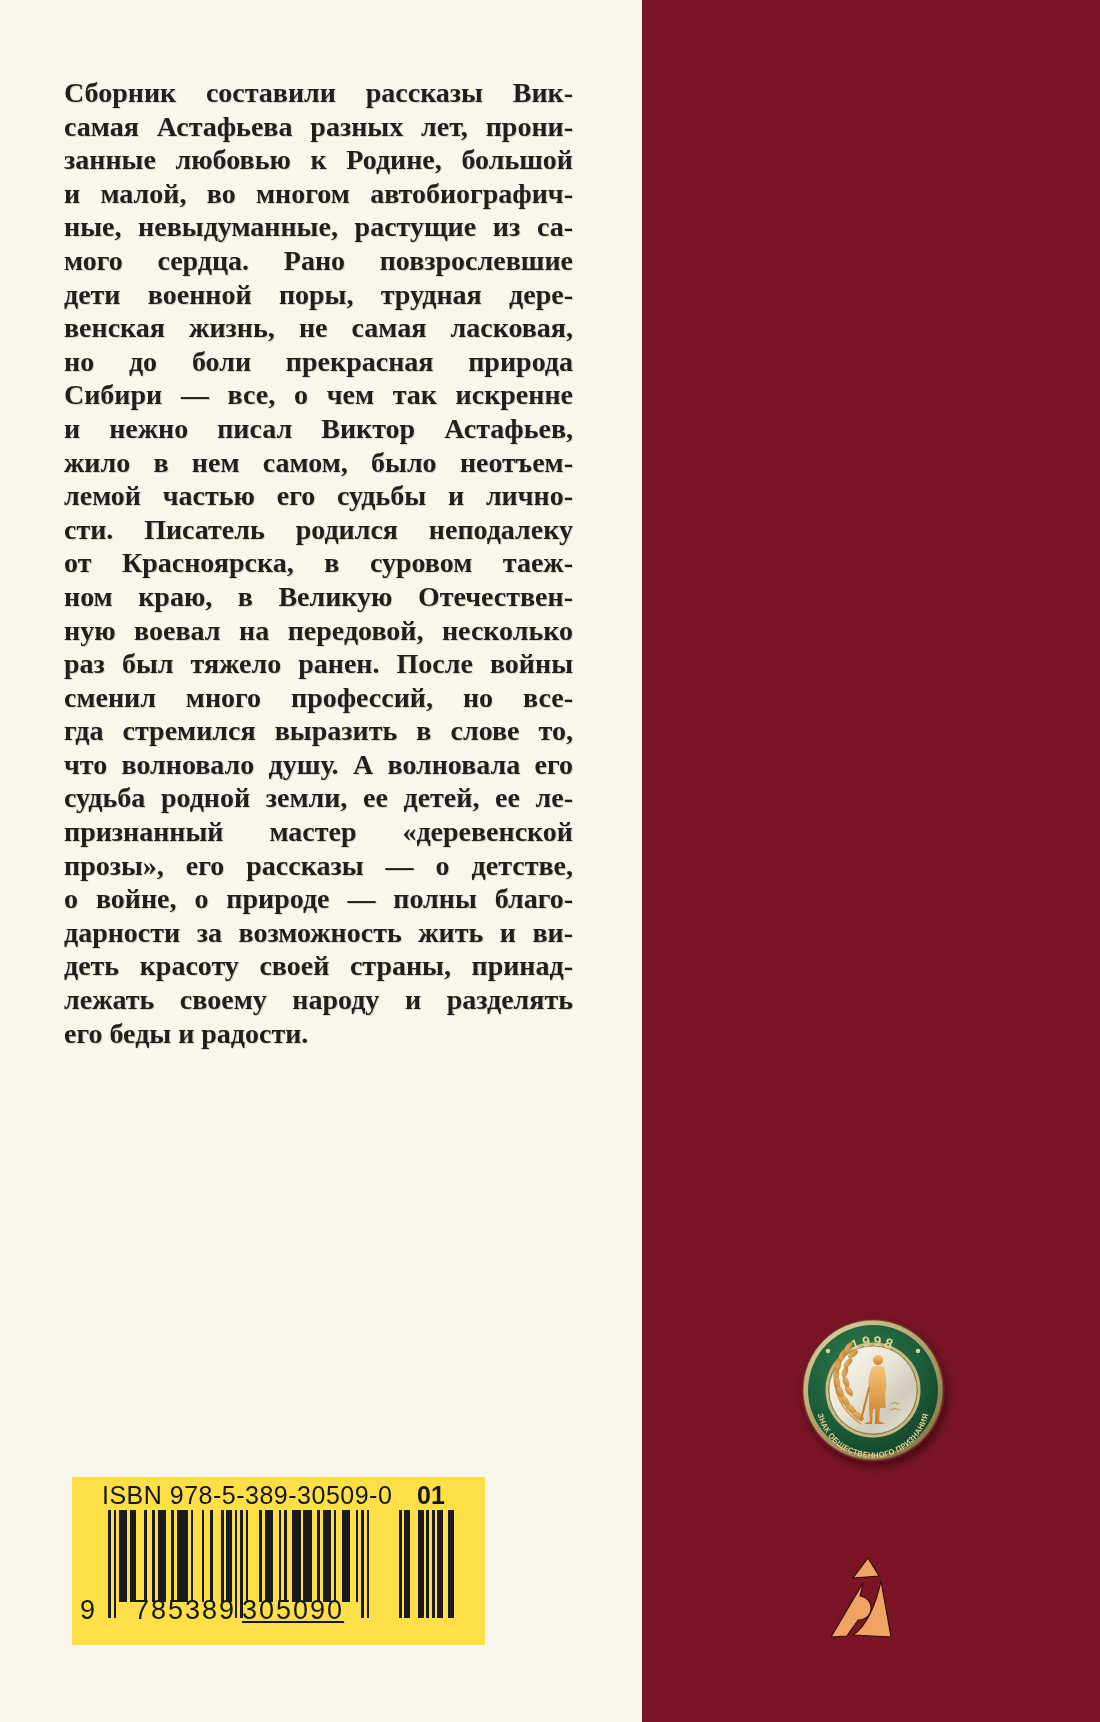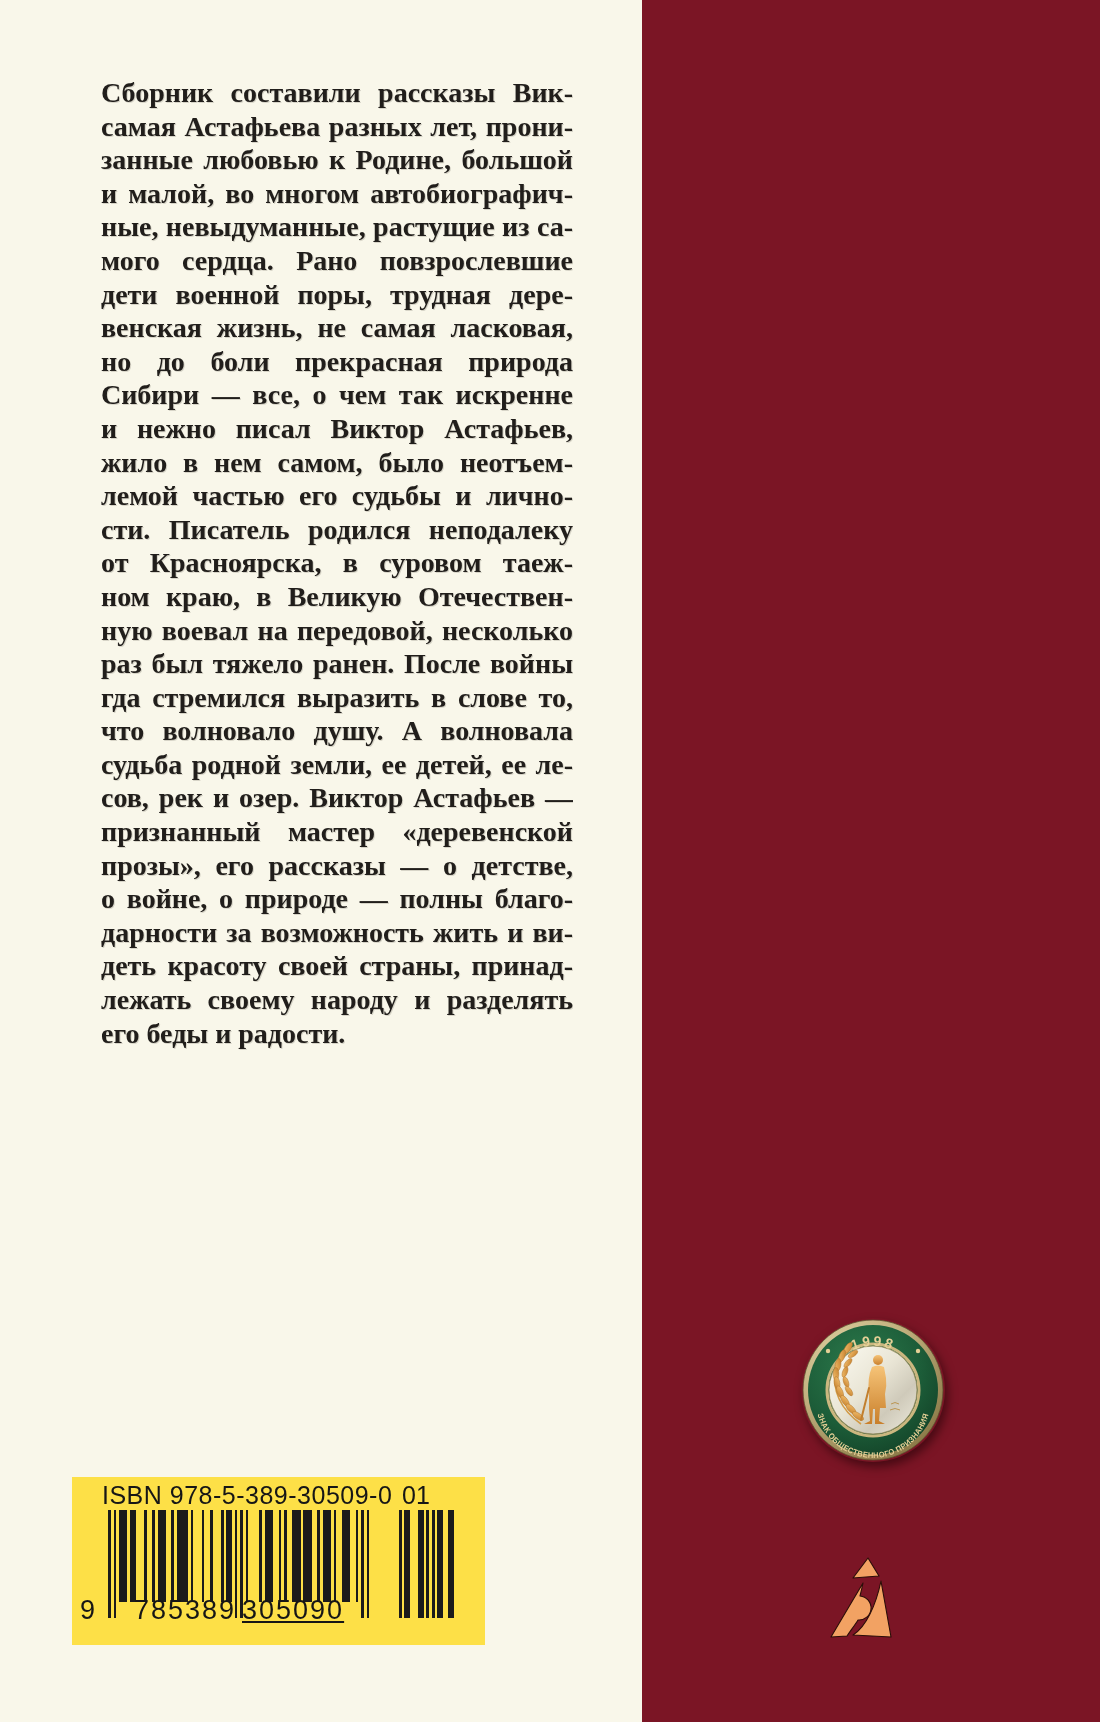--- a/index.html
+++ b/index.html
@@ -14,36 +14,36 @@
   }
   
   .annotation{
     position:absolute;left:64px;top:76px;width:509px;
     color:#211e1b;
     font-size:28px;font-weight:bold;line-height:33.6px;
     text-shadow:1px 1px 0 rgba(60,55,45,.18);
   }
   .annotation .line{
     text-align:justify;text-align-last:justify;
-    white-space:normal;height:33.6px;overflow:hidden;margin-left:37px;
+    white-space:normal;height:33.6px;overflow:hidden;
   }
   .annotation .line.last{text-align-last:left;}
   
   .barcode-box{
     position:absolute;left:72px;top:1477px;width:413px;height:168px;
     background:#fde047;
     font-family:"Liberation Sans", sans-serif;color:#161616;
   }
   .isbn-label{
     position:absolute;left:30px;top:4px;width:276px;
     font-size:25px;letter-spacing:.5px;text-align:center;white-space:nowrap;
   }
   .addon-label{
     position:absolute;left:330px;top:4px;width:58px;
-    font-size:25px;
+    font-size:25px;text-align:center;font-weight:bold;
   }
   .main-barcode{position:absolute;left:36px;top:33px;}
   .addon-barcode{position:absolute;left:324px;top:33px;}
   .digits-row{position:absolute;top:118px;font-size:27px;letter-spacing:2px;}
   .digit-lead{left:8px;}
   .digit-g1{left:62px;text-align:center;}
   .digit-g2{left:170px;text-decoration:underline;}
   
   .medal{
     position:absolute;left:801px;top:1318px;width:144px;height:144px;
@@ -70,24 +70,24 @@
     <div class="line">но до боли прекрасная природа</div>
     <div class="line">Сибири — все, о чем так искренне</div>
     <div class="line">и нежно писал Виктор Астафьев,</div>
     <div class="line">жило в нем самом, было неотъем-</div>
     <div class="line">лемой частью его судьбы и лично-</div>
     <div class="line">сти. Писатель родился неподалеку</div>
     <div class="line">от Красноярска, в суровом таеж-</div>
     <div class="line">ном краю, в Великую Отечествен-</div>
     <div class="line">ную воевал на передовой, несколько</div>
     <div class="line">раз был тяжело ранен. После войны</div>
+    <div class="line">сменил много профессий, но все-</div>
     <div class="line">гда стремился выразить в слове то,</div>
     <div class="line">что волновало душу. А волновала его</div>
     <div class="line">судьба родной земли, ее детей, ее ле-</div>
-    <div class="line">сов, рек и озер. Виктор Астафьев —</div>
     <div class="line">признанный мастер «деревенской</div>
     <div class="line">прозы», его рассказы — о детстве,</div>
     <div class="line">о войне, о природе — полны благо-</div>
     <div class="line">дарности за возможность жить и ви-</div>
     <div class="line">деть красоту своей страны, принад-</div>
     <div class="line">лежать своему народу и разделять</div>
     <div class="line last">его беды и радости.</div>
   </div>
 
 <div class="barcode-box">

